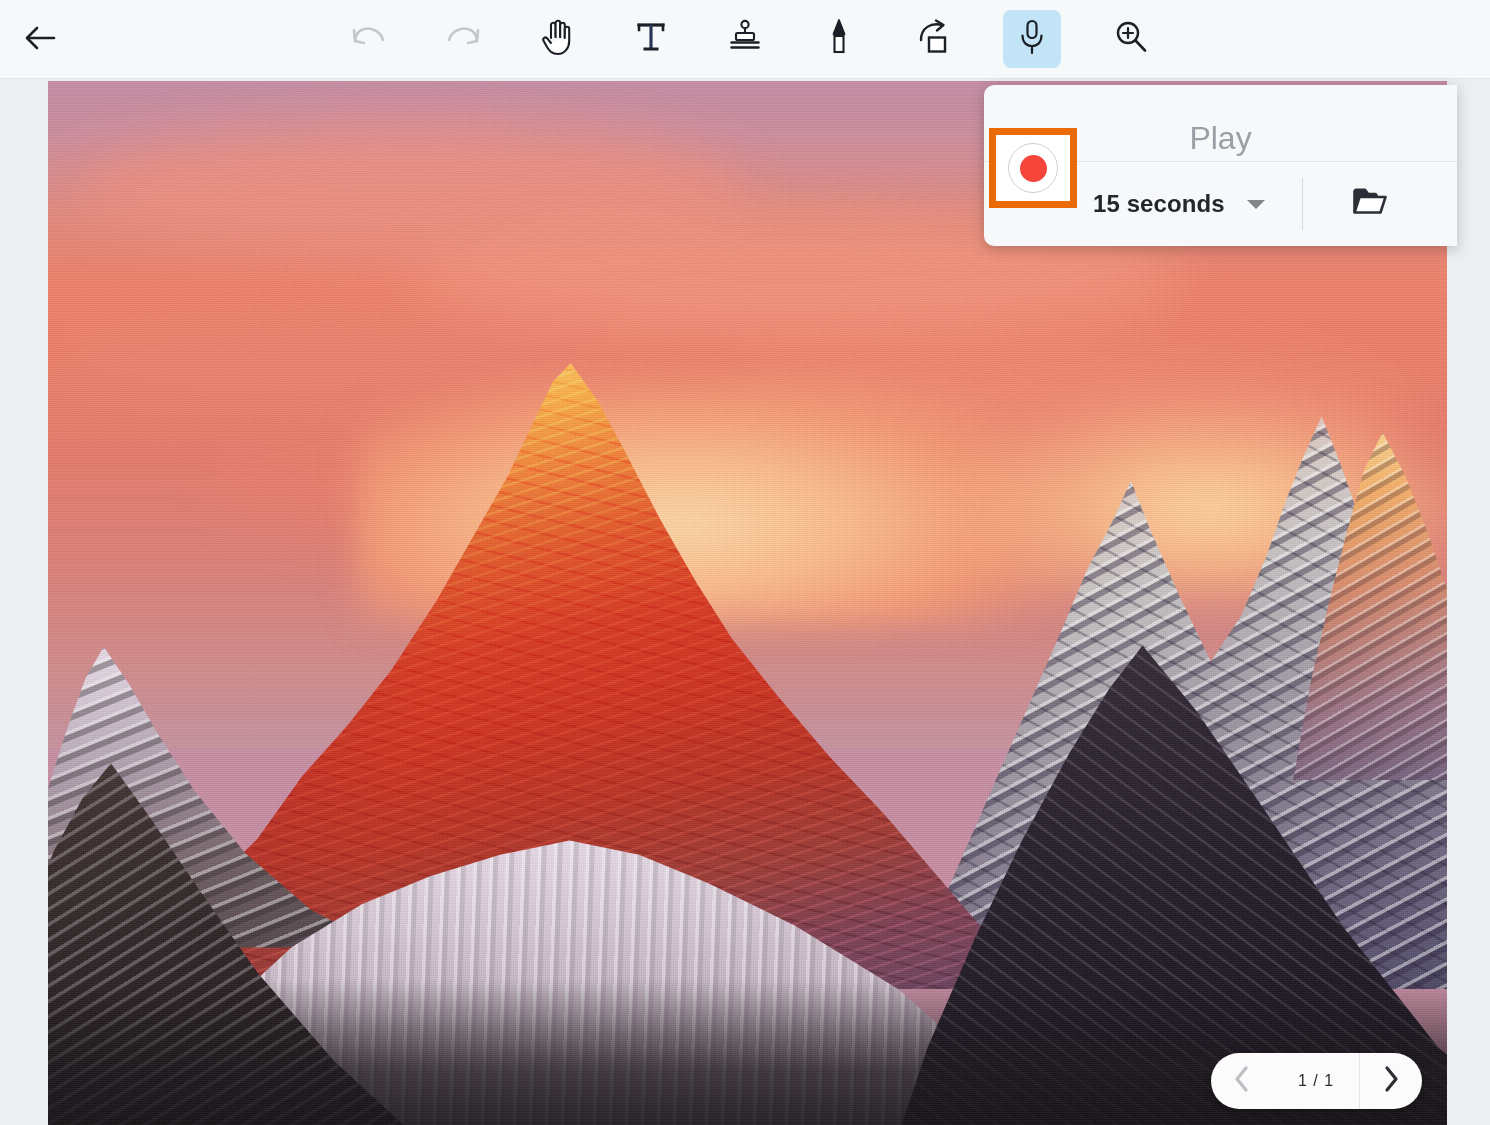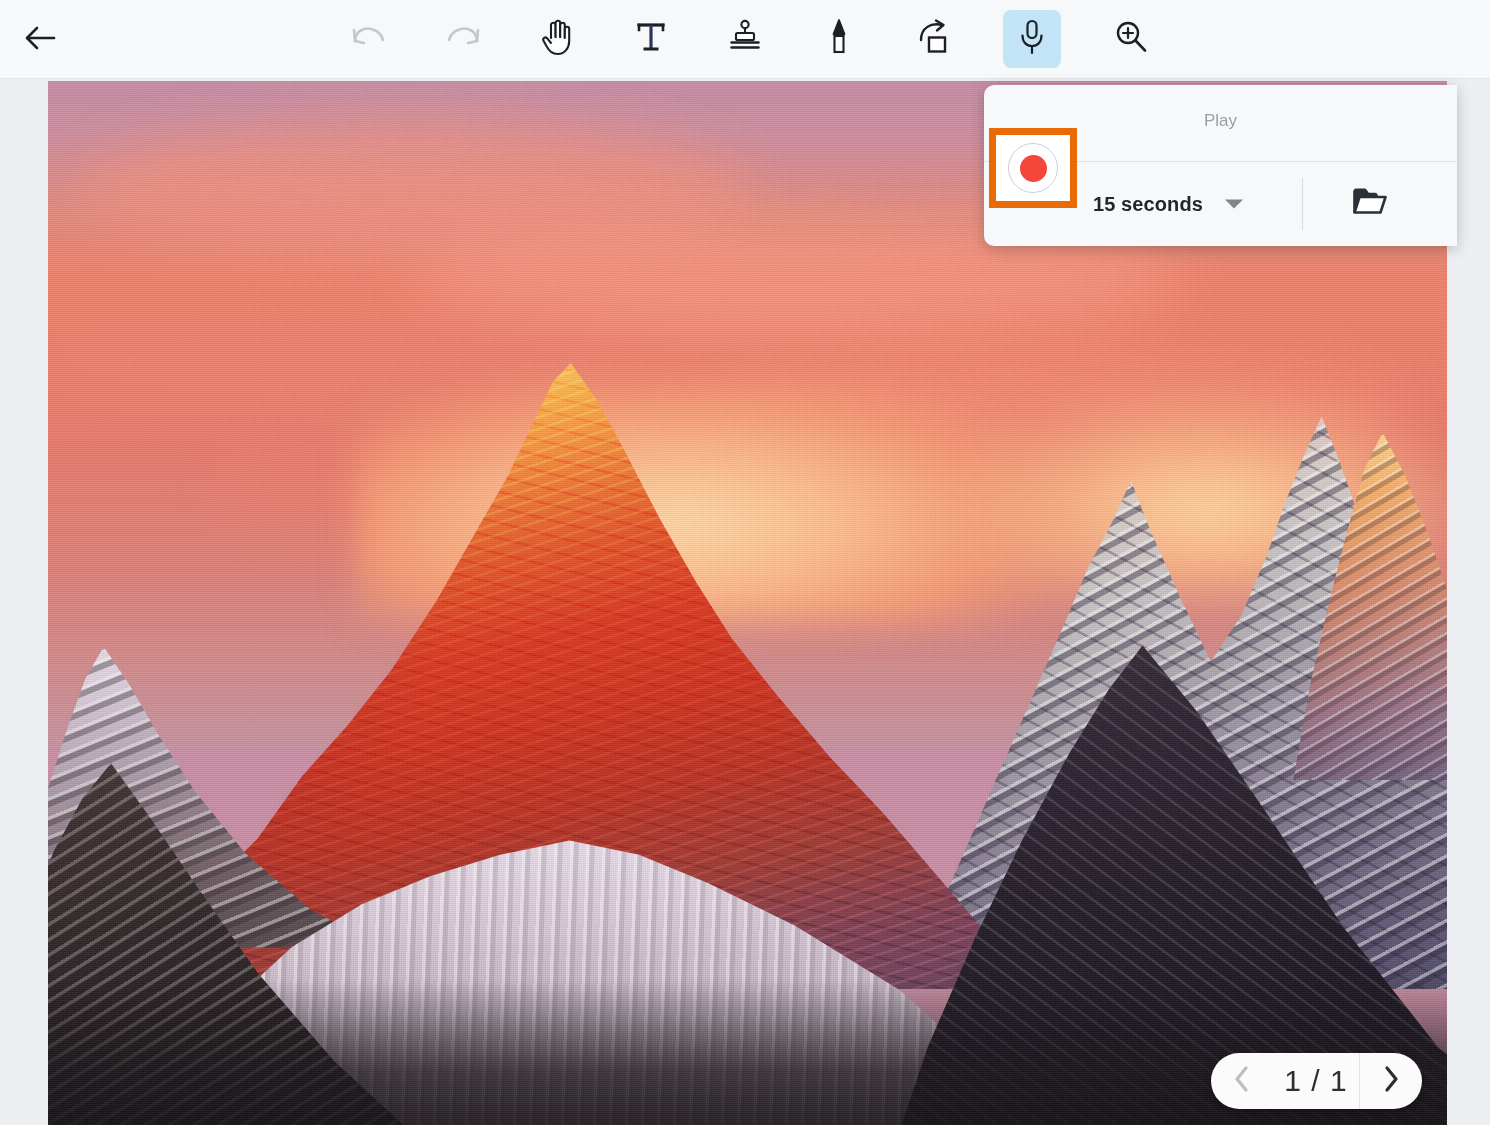--- a/index.html
+++ b/index.html
@@ -333,23 +333,23 @@
   .panel-tabs {
     position: relative;
     display: flex;
     height: 77px;
     border-bottom: 1px solid #E0E2E6;
   }
 
   .panel-tab {
     flex: 1;
     display: flex;
-    align-items: center;
-    justify-content: center;
-    font-size: 17px;
+    align-items: flex-end;
+    justify-content: center;
+    font-size: 32px;
     cursor: pointer;
     position: relative;
     padding-bottom: 4px;
   }
   .panel-tab.inactive { color: #9B9EA4; font-weight: 400; }
   .panel-tab.active   { color: #18309B; font-weight: 700; }
   .panel-tab.active::after {
     content: "";
     position: absolute;
     left: 0; right: 0; bottom: -1px;
@@ -402,21 +402,21 @@
     left: 105px;
     top: 50%;
     transform: translateY(-50%);
     display: flex;
     align-items: center;
     gap: 22px;
     cursor: pointer;
     padding: 6px 4px;
   }
   .duration-label {
-    font-size: 20px;
+    font-size: 24px;
     font-weight: 700;
     color: #23262B;
     letter-spacing: .1px;
   }
   .caret {
     width: 0; height: 0;
     border-left: 9px solid transparent;
     border-right: 9px solid transparent;
     border-top: 9px solid #81858B;
   }
@@ -462,21 +462,21 @@
     height: 100%;
     display: flex;
     align-items: center;
     justify-content: center;
     cursor: pointer;
   }
   .nav-arrow.disabled { cursor: default; }
   .page-count {
     flex: 1;
     text-align: center;
-    font-size: 30px;
+    font-size: 16px;
     color: #2B2E33;
     letter-spacing: 1px;
     border-right: 1px solid #E2E4E7;
     height: 100%;
     display: flex;
     align-items: center;
     justify-content: center;
   }
 </style>
 </head>

